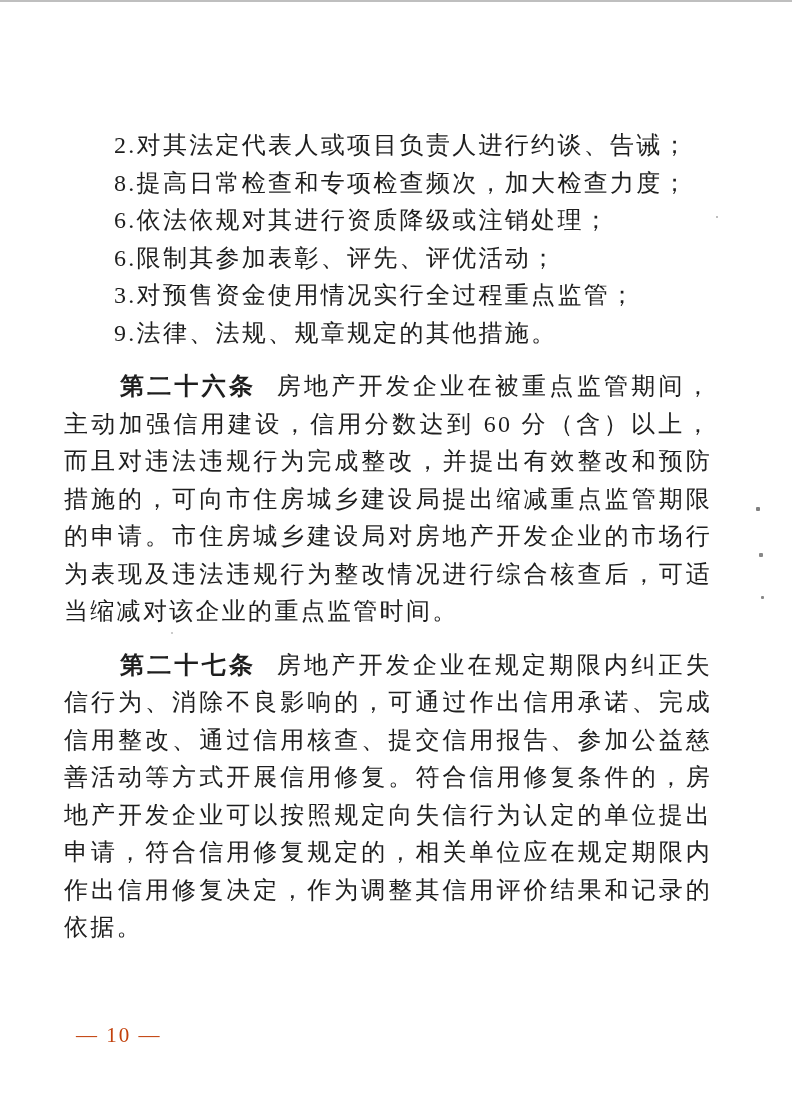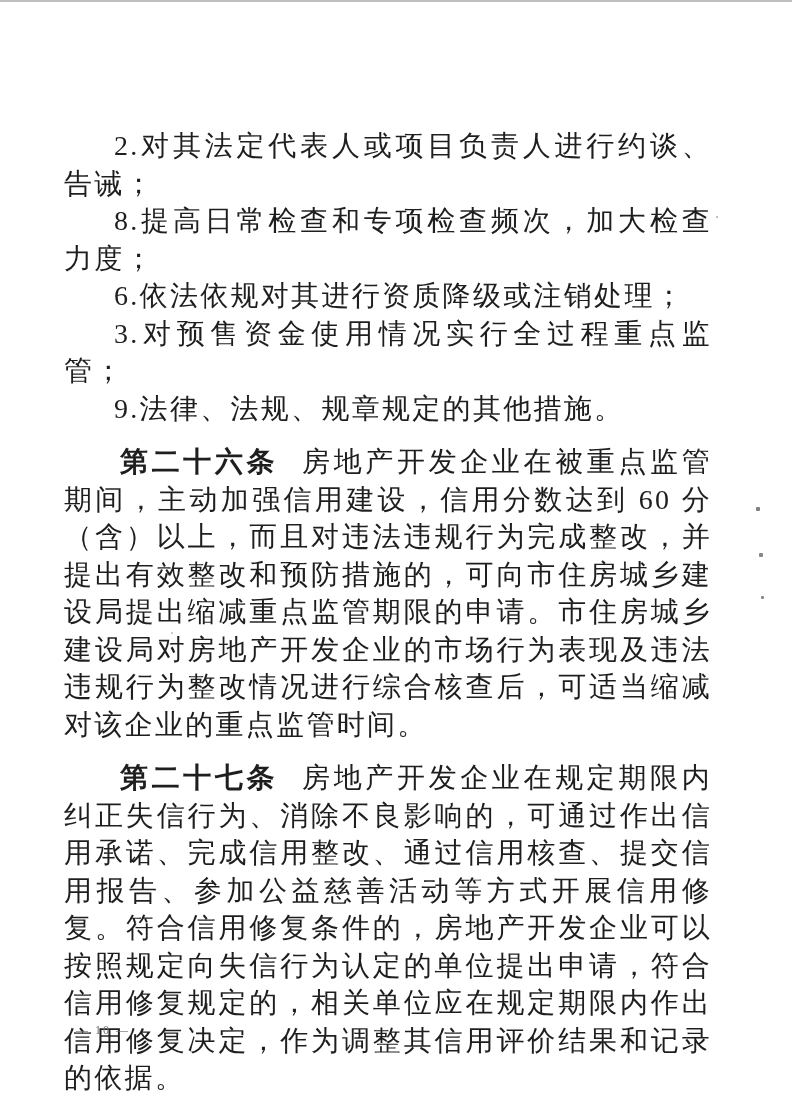--- a/index.html
+++ b/index.html
@@ -25,44 +25,44 @@
     width: 100%;
     height: 2px;
     background: #8a8a8a;
     opacity: 0.55;
   }
   .content {
     position: absolute;
     left: 64px;
     top: 127px;
     width: 648px;
-    font-size: 28px;
+    font-size: 24px;
     line-height: 37.5px;
     letter-spacing: 2.3px;
     text-align: justify;
   }
   p.item {
     margin: 0;
     text-indent: 50px;
   }
   p.article {
     margin: 16px 0 0 0;
     text-indent: 56px;
   }
   .article-heading {
     font-weight: bold;
     margin-right: 0.85em;
   }
   .footer {
     position: absolute;
     left: 76px;
     top: 1023px;
-    font-size: 12px;
+    font-size: 21px;
     letter-spacing: 2px;
-    color: #737373;
+    color: #c2410c;
   }
   .speck {
     position: absolute;
     background: #555555;
     border-radius: 1px;
   }
   .speck.s1 { left: 716px; top: 216px; width: 2px; height: 2px; opacity: 0.5; }
   .speck.s2 { left: 756px; top: 507px; width: 4px; height: 4px; opacity: 0.75; }
   .speck.s3 { left: 759px; top: 553px; width: 4px; height: 4px; opacity: 0.7; }
   .speck.s4 { left: 761px; top: 596px; width: 3px; height: 3px; opacity: 0.7; }
@@ -73,20 +73,21 @@
 
 <div class="page">
 
   <div class="scan-edge-top"></div>
 
   <div class="content">
 
     <p class="item">2.对其法定代表人或项目负责人进行约谈、告诫；</p>
     <p class="item">8.提高日常检查和专项检查频次，加大检查力度；</p>
     <p class="item">6.依法依规对其进行资质降级或注销处理；</p>
+    <p class="item">6.限制其参加表彰、评先、评优活动；</p>
     <p class="item">3.对预售资金使用情况实行全过程重点监管；</p>
     <p class="item">9.法律、法规、规章规定的其他措施。</p>
 
     <p class="article">
       <span class="article-heading">第二十六条</span><span>房地产开发企业在被重点监管期间，主动加强信用建设，信用分数达到 60 分（含）以上，而且对违法违规行为完成整改，并提出有效整改和预防措施的，可向市住房城乡建设局提出缩减重点监管期限的申请。市住房城乡建设局对房地产开发企业的市场行为表现及违法违规行为整改情况进行综合核查后，可适当缩减对该企业的重点监管时间。</span>
     </p>
 
     <p class="article">
       <span class="article-heading">第二十七条</span><span>房地产开发企业在规定期限内纠正失信行为、消除不良影响的，可通过作出信用承诺、完成信用整改、通过信用核查、提交信用报告、参加公益慈善活动等方式开展信用修复。符合信用修复条件的，房地产开发企业可以按照规定向失信行为认定的单位提出申请，符合信用修复规定的，相关单位应在规定期限内作出信用修复决定，作为调整其信用评价结果和记录的依据。</span>
     </p>

